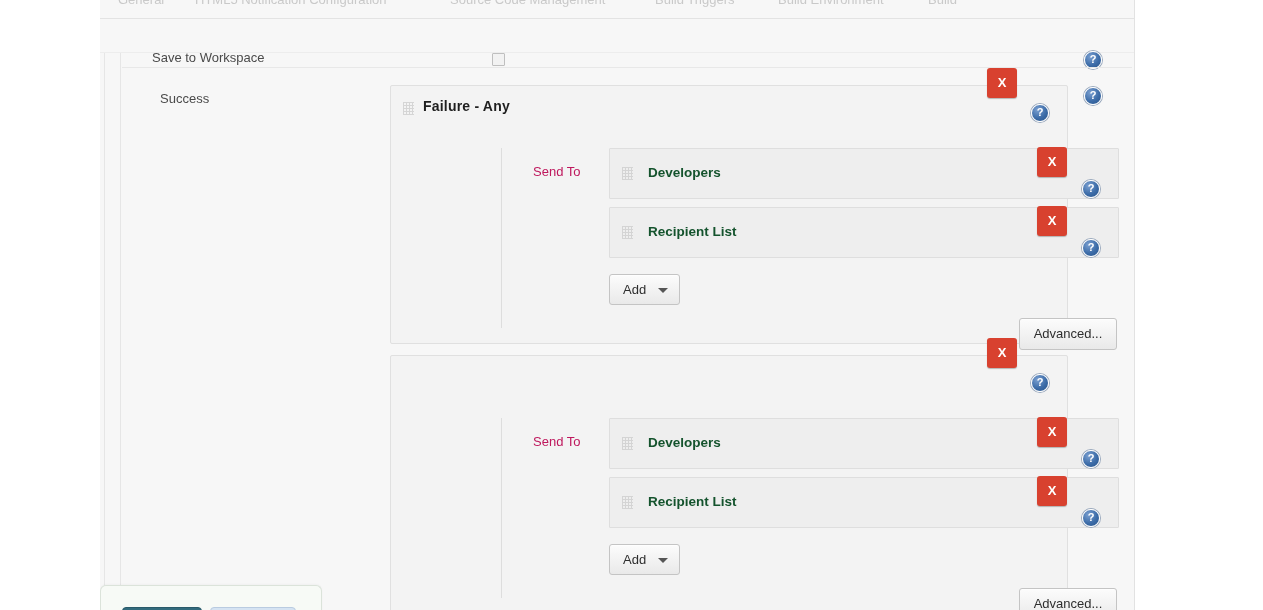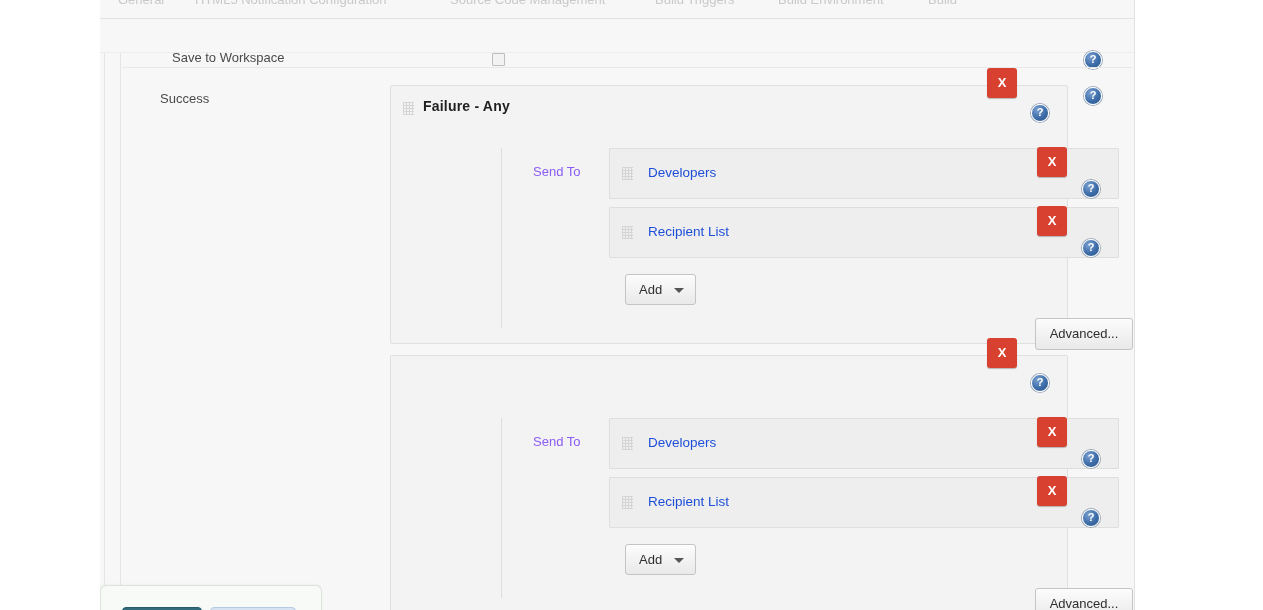--- a/index.html
+++ b/index.html
@@ -114,39 +114,38 @@
 
   
   .subrow{
     position:absolute;
     background:#eeeeee;
     border:1px solid #dedede;
     border-radius:1px;
   }
   .subrow-title{
     position:absolute;left:38px;top:16px;
-    font-size:13.5px;font-weight:normal;color:#1d4ed8;
+    font-size:13.5px;font-weight:bold;color:#14532d;
   }
   .sendto-label{
     position:absolute;
-    font-size:13px;color:#8b5cf6;
+    font-size:13px;color:#be185d;
   }
   .sendto-rail{position:absolute;width:1px;background:#dddddd;}
 
   
   .gbtn{
     position:absolute;
     background:linear-gradient(#fcfcfc,#e9e9e9);
     border:1px solid #c4c4c4;
     border-radius:3px;
     font-size:13px;color:#2e2e2e;
     text-align:center;
     cursor:pointer;
     box-shadow:0 1px 0 rgba(255,255,255,.7) inset;
-    margin-left:16px;
   }
   .caret{
     position:absolute;width:0;height:0;
     border-left:5px solid transparent;
     border-right:5px solid transparent;
     border-top:5px solid #555555;
   }
 
   
   #footerbar{
@@ -195,21 +194,21 @@
     <div class="tab" style="left:678px;">Build Environment</div>
     <div class="tab" style="left:828px;">Build</div>
   </div>
 
   <div id="formbody">
 
     <div class="rail" style="left:4px;"></div>
     <div class="rail" style="left:20px;"></div>
 
     <div class="row" style="top:0;height:22px;">
-      <div class="row-label" style="left:72px;top:-3px;">Save to Workspace</div>
+      <div class="row-label" style="left:52px;top:-3px;">Save to Workspace</div>
       <div class="cbox" style="left:392px;top:0px;"></div>
       <div class="help" style="left:984px;top:-2px;">?</div>
     </div>
     <div class="row-sep" style="left:22px;top:14px;width:1010px;"></div>
 
     <div class="row-label" style="left:60px;top:38px;">Success</div>
 
     <div class="help" style="left:984px;top:34px;">?</div>
 
     <div class="block" style="left:290px;top:32px;width:676px;height:257px;">

